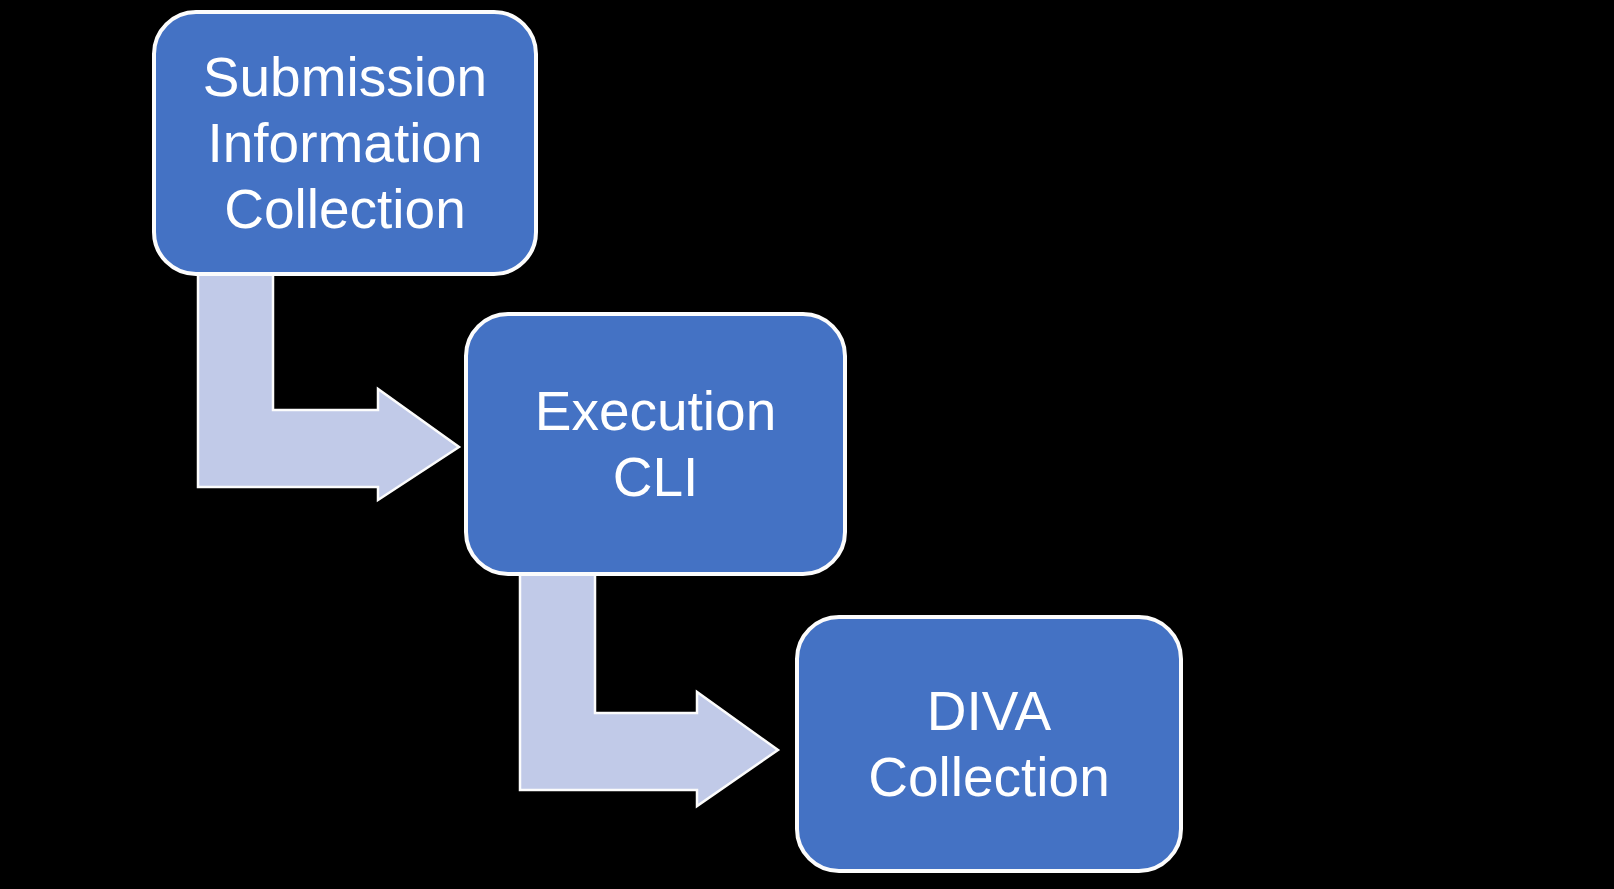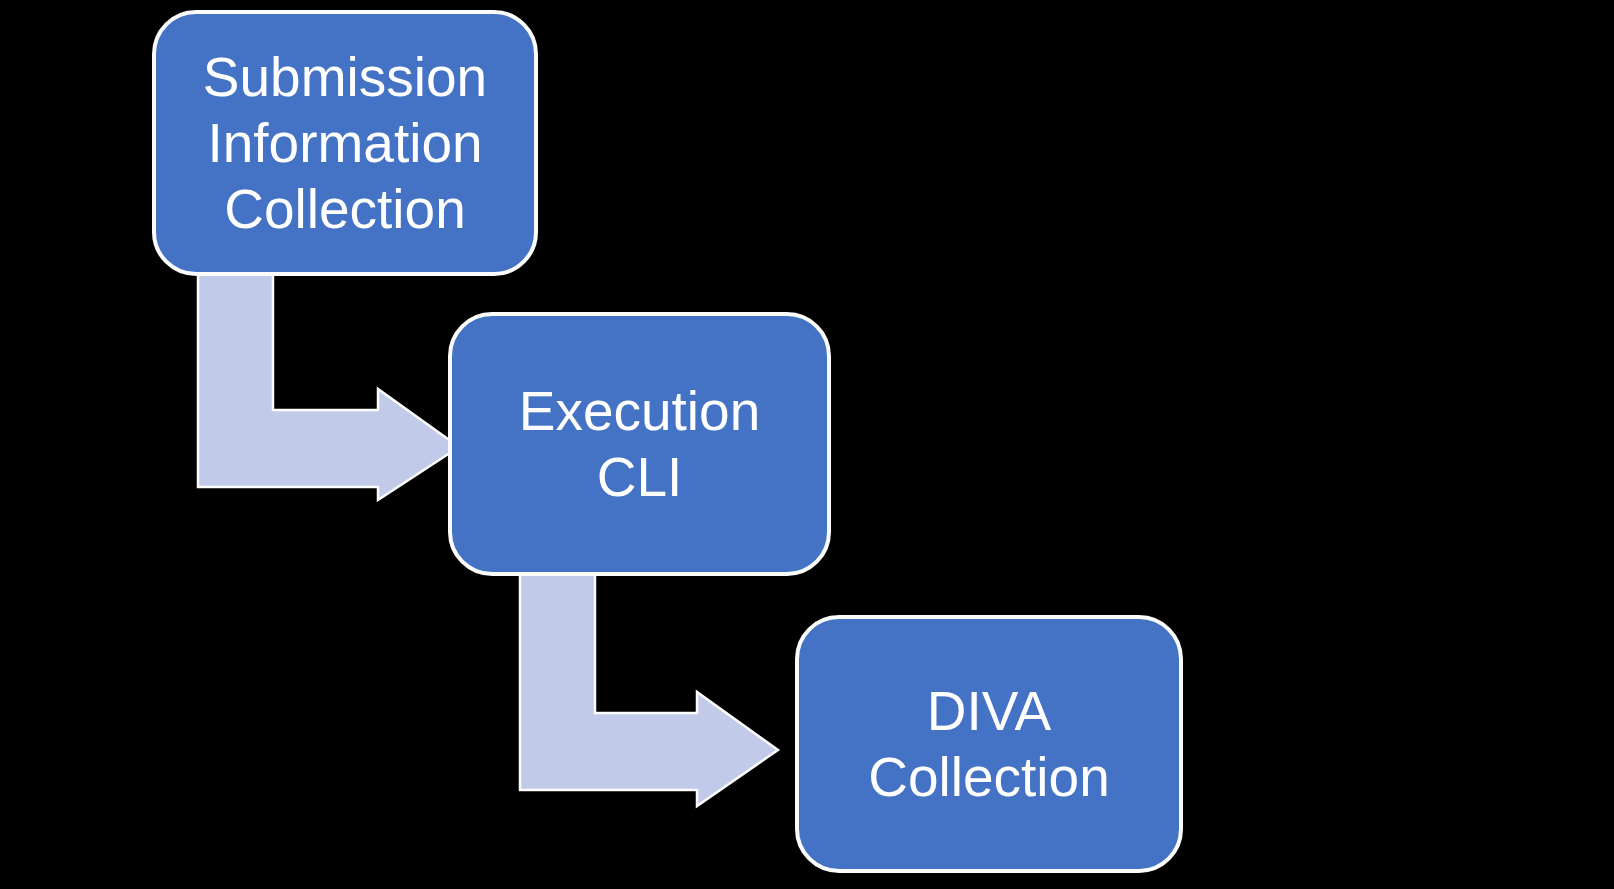--- a/index.html
+++ b/index.html
@@ -48,21 +48,21 @@
     text-align: center;
   }
   .node-label {
     color: var(--node-text);
     font-size: 55px;
     line-height: 66px;
     white-space: pre-line;
     font-weight: 400;
   }
   .node-1 { left: 152px; top: 10px;  width: 386px; height: 266px; }
-  .node-2 { left: 448px; top: 312px; width: 383px; height: 264px; }
+  .node-2 { left: 464px; top: 312px; width: 383px; height: 264px; }
   .node-3 { left: 795px; top: 615px; width: 388px; height: 258px; }
 </style>
 </head>
 <body>
 
 <div class="canvas">
 
   <svg class="arrows" width="1614" height="889" viewBox="0 0 1614 889" aria-hidden="true">
     <polygon points="198,270 273,270 273,410 378,410 378,389 459,447 378,500 378,487 198,487"></polygon>
     <polygon points="520,570 595,570 595,713 697,713 697,692 778,750 697,806 697,790 520,790"></polygon>

